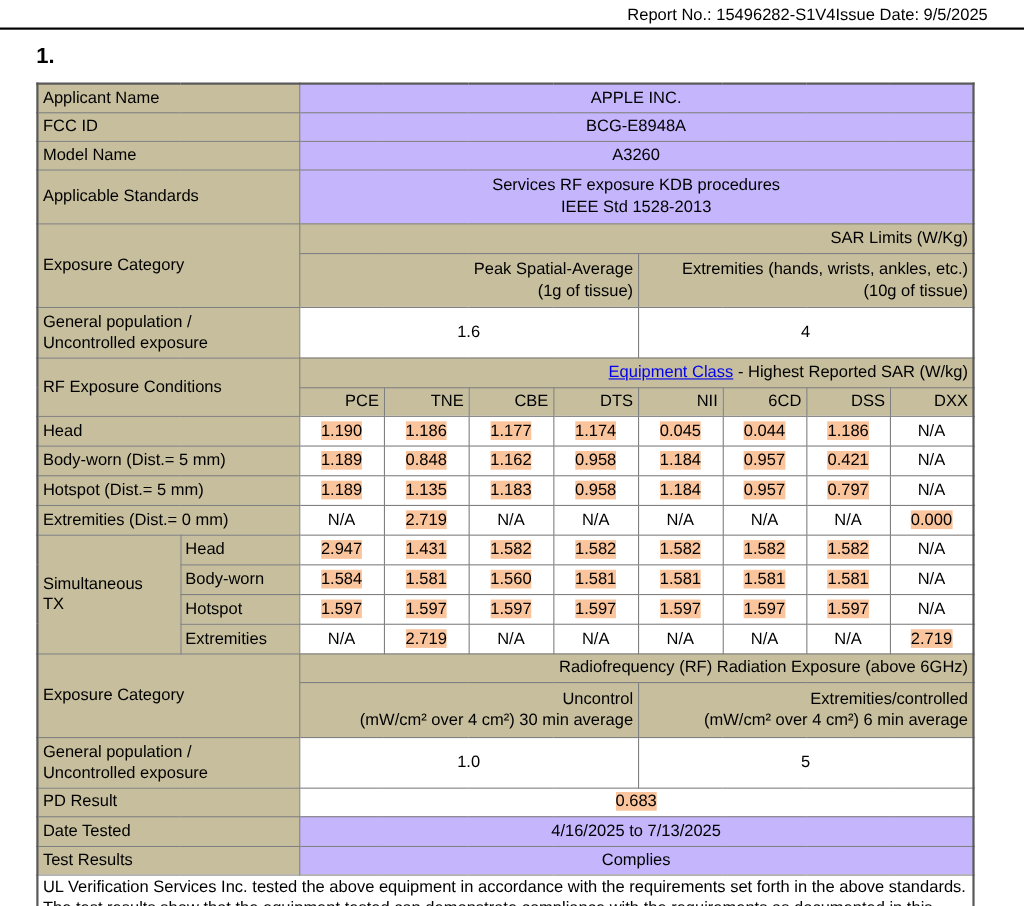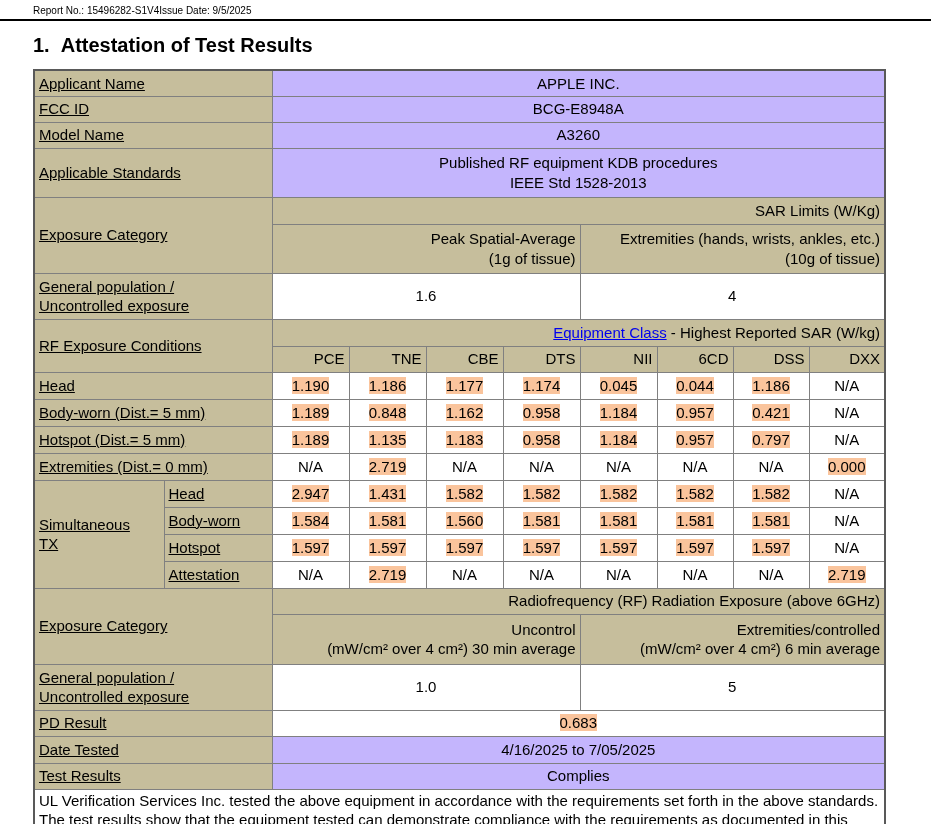--- a/index.html
+++ b/index.html
@@ -9,36 +9,36 @@
     --grid:#808080;
     --outer:#595959;
   }
   *{box-sizing:border-box;}
   html,body{margin:0;padding:0;}
   body{
     width:931px;height:824px;overflow:hidden;background:#ffffff;color:#000;
     font-family:"Liberation Sans", sans-serif;
   }
   .page-header{
-    display:flex;justify-content:flex-start;align-items:flex-end;
-    padding:5px 33px 3px 33px;font-size:10px;border-bottom:2px solid #000;
+    display:flex;justify-content:flex-end;align-items:flex-end;
+    padding:5px 33px 3px 33px;font-size:15px;border-bottom:2px solid #000;
   }
   .doc-title{
     display:flex;gap:11px;align-items:baseline;
     margin:13px 33px 12px 33px;font-size:20px;font-weight:bold;
   }
   table.report{
     margin-left:33px;width:851px;border-collapse:collapse;table-layout:fixed;
     border:2px solid var(--outer);
   }
   table.report td{
     border:1px solid var(--grid);font-size:15px;padding:1px 4px;
     vertical-align:middle;line-height:1.28;
   }
-  td.lbl{background:var(--tan);text-align:left;padding-left:8px;text-decoration:underline;}
+  td.lbl{background:var(--tan);text-align:left;padding-left:8px;}
   td.hdr{background:var(--tan);text-align:right;}
   td.val{background:#fff;text-align:center;}
   td.vleft{background:#c4b5fd;text-align:center;padding-left:10px;}
   .hl{background:var(--hl);padding:0 0;}
   .link{color:var(--link);text-decoration:underline;cursor:pointer;}
   .h26{height:26px}.h27{height:27px}.h46{height:46px}.h49{height:49px}.h50{height:50px}
   td.footer-cell{
     background:#fff;text-align:left;vertical-align:top;
     padding:5px 8px;height:52px;line-height:1.38;
   }
@@ -46,21 +46,20 @@
 </head>
 <body>
 
 <div class="page-header">
   <span>Report No.: 15496282-S1V4</span>
   <span>Issue Date: 9/5/2025</span>
 </div>
 
 <div class="doc-title">
   <span>1.</span>
-  <span>Attestation of Test Results</span>
 </div>
 
 <table class="report">
   <colgroup>
     <col style="width:130px">
       <col style="width:108px">
     <col style="width:77px">
       <col style="width:77px">
       <col style="width:77px">
       <col style="width:77px">
@@ -79,21 +78,21 @@
     <td class="lbl" colspan="2">FCC ID</td>
     <td class="vleft" colspan="8">BCG-E8948A</td>
   </tr>
   <tr class="h26">
     <td class="lbl" colspan="2">Model Name</td>
     <td class="vleft" colspan="8">A3260</td>
   </tr>
   <tr class="h49">
     <td class="lbl" colspan="2">Applicable Standards</td>
     <td class="vleft" colspan="8">
-      <div>Published RF equipment KDB procedures</div>
+      <div>Services RF exposure KDB procedures</div>
       <div>IEEE Std 1528-2013</div>
     </td>
   </tr>
 
   <tr class="h27">
     <td class="lbl" colspan="2" rowspan="2">Exposure Category</td>
     <td class="hdr" colspan="8">SAR Limits (W/Kg)</td>
   </tr>
   <tr class="h49">
     <td class="hdr" colspan="4">
@@ -207,21 +206,21 @@
   <td class="val"><span class="hl">1.597</span></td>
         <td class="val"><span class="hl">1.597</span></td>
         <td class="val"><span class="hl">1.597</span></td>
         <td class="val"><span class="hl">1.597</span></td>
         <td class="val"><span class="hl">1.597</span></td>
         <td class="val"><span class="hl">1.597</span></td>
         <td class="val"><span class="hl">1.597</span></td>
         <td class="val"><span>N/A</span></td>
       </tr>
   <tr class="h27">
-    <td class="lbl">Attestation</td>
+    <td class="lbl">Extremities</td>
   <td class="val"><span>N/A</span></td>
         <td class="val"><span class="hl">2.719</span></td>
         <td class="val"><span>N/A</span></td>
         <td class="val"><span>N/A</span></td>
         <td class="val"><span>N/A</span></td>
         <td class="val"><span>N/A</span></td>
         <td class="val"><span>N/A</span></td>
         <td class="val"><span class="hl">2.719</span></td>
       </tr>
 
@@ -249,21 +248,21 @@
   </tr>
 
   <tr class="h26">
     <td class="lbl" colspan="2">PD Result</td>
     <td class="val" colspan="8">
       <span class="hl">0.683</span>
     </td>
   </tr>
   <tr class="h27">
     <td class="lbl" colspan="2">Date Tested</td>
-    <td class="vleft" colspan="8">4/16/2025 to 7/05/2025</td>
+    <td class="vleft" colspan="8">4/16/2025 to 7/13/2025</td>
   </tr>
   <tr class="h26">
     <td class="lbl" colspan="2">Test Results</td>
     <td class="vleft" colspan="8">Complies</td>
   </tr>
 
   <tr>
     <td class="footer-cell" colspan="10">UL Verification Services Inc. tested the above equipment in accordance with the requirements set forth in the above standards. The test results show that the equipment tested can demonstrate compliance with the requirements as documented in this report.</td>
   </tr>
 </tbody>

